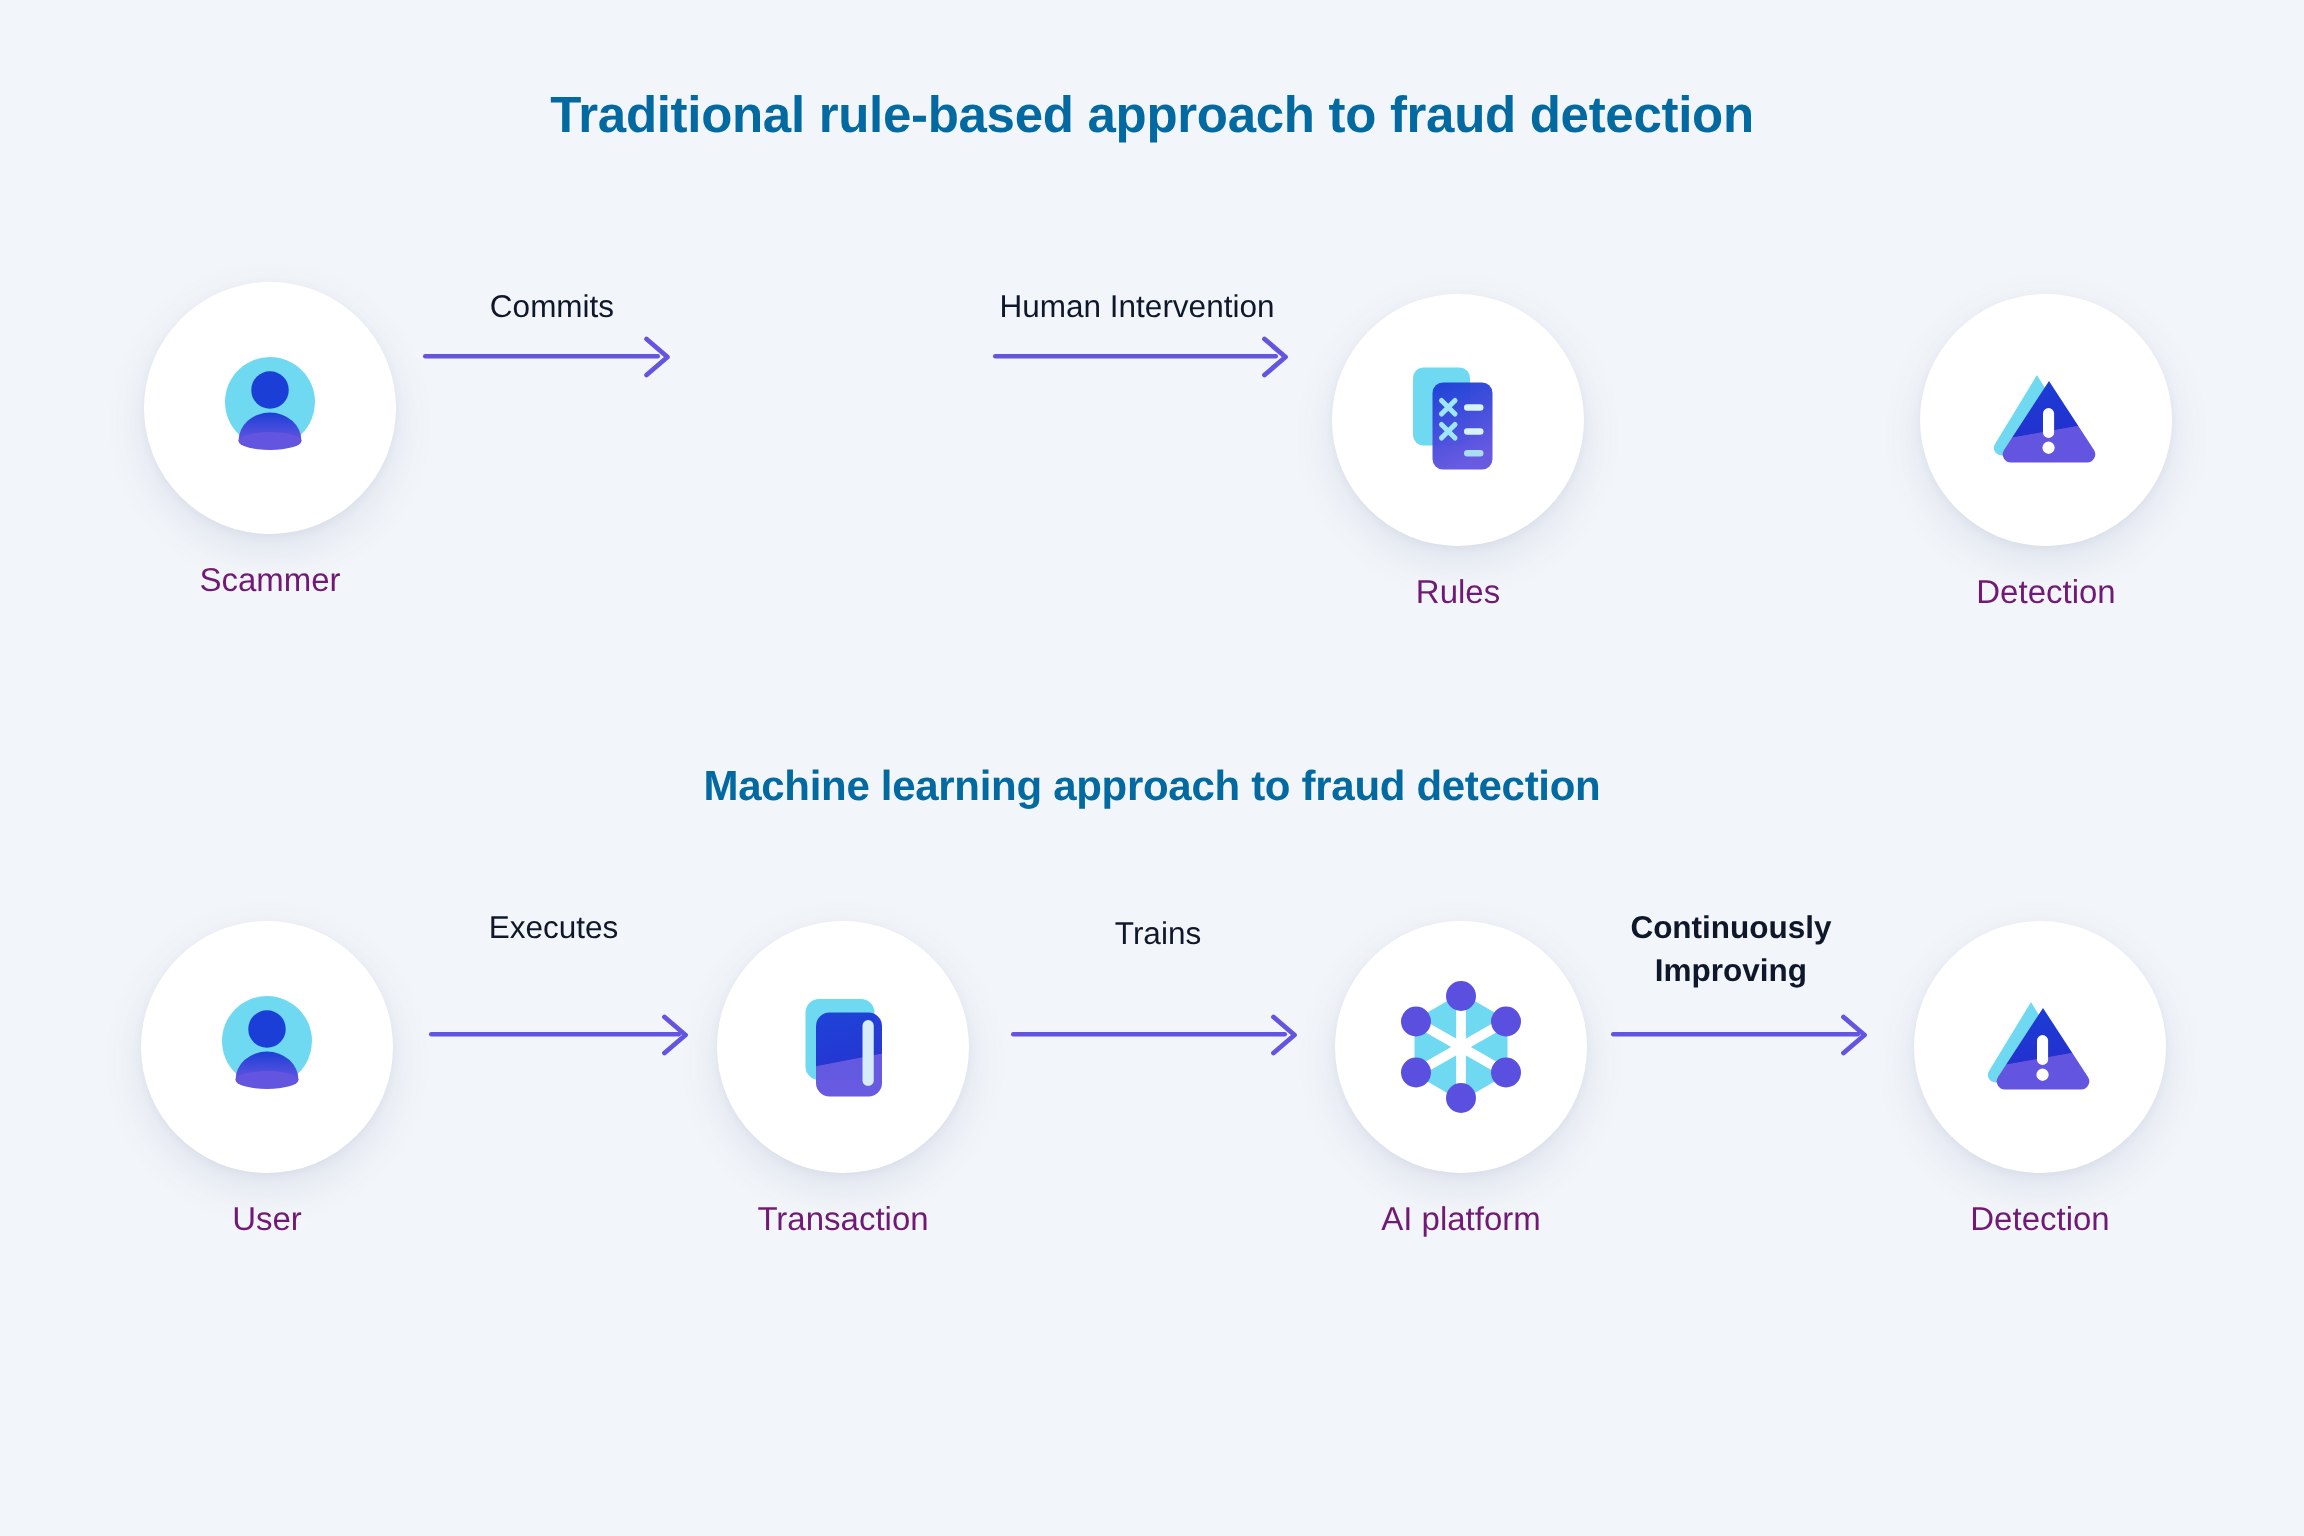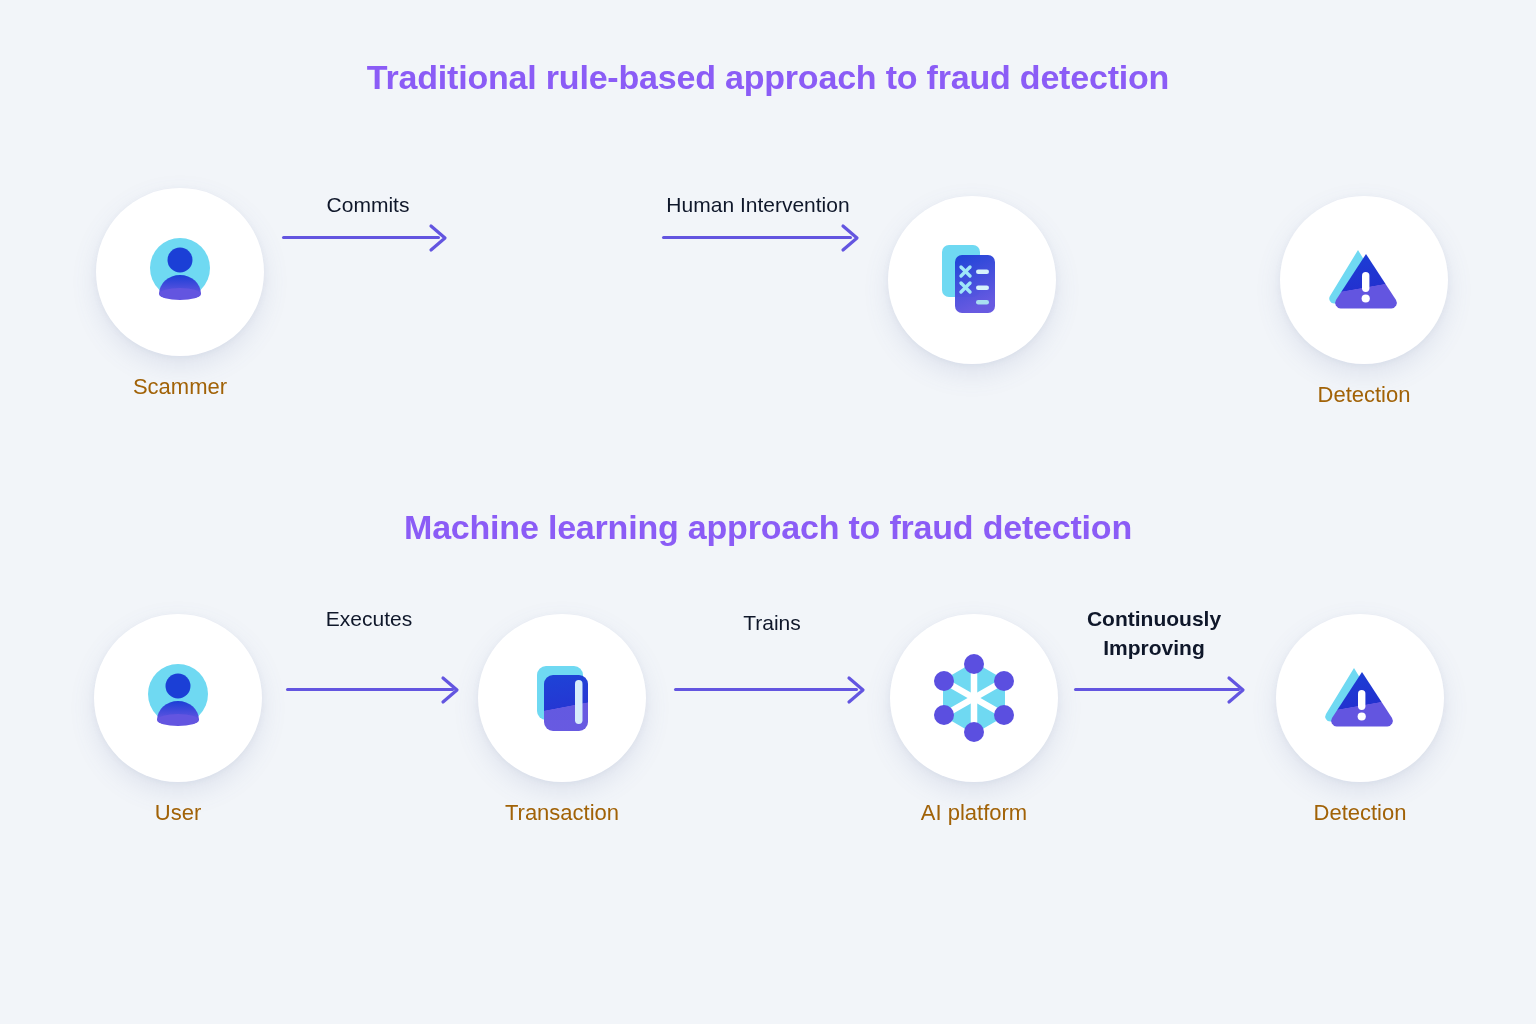--- a/index.html
+++ b/index.html
@@ -15,27 +15,27 @@
     position: relative;
   }
 
   .stage { position: absolute; inset: 0; }
 
   .section-title {
     position: absolute;
     left: 0;
     width: 1536px;
     text-align: center;
-    color: #8b5cf6;
+    color: #0369a1;
     font-weight: bold;
     letter-spacing: -0.2px;
     white-space: nowrap;
   }
   .section-title.t1 { top: 58px; font-size: 34px; }
-  .section-title.t2 { top: 508px; font-size: 34px; }
+  .section-title.t2 { top: 508px; font-size: 28px; }
 
   
   .node {
     position: absolute;
     width: 168px;
     height: 168px;
   }
   .node .disc {
     position: absolute;
     left: 0; top: 0;
@@ -54,21 +54,21 @@
     align-items: center;
     justify-content: center;
   }
   .node .glyph svg { display: block; }
   .node-label {
     position: absolute;
     top: 186px;
     left: -60px;
     width: 288px;
     text-align: center;
-    color: #a16207;
+    color: #701a75;
     font-size: 22px;
     white-space: nowrap;
   }
 
   
   .connector { position: absolute; }
   .connector .arrow-line {
     position: absolute;
     left: 0;
     top: 46px;
@@ -154,20 +154,21 @@
           <line x1="39" y1="37" x2="48" y2="46"></line>
           <line x1="48" y1="37" x2="39" y2="46"></line>
           <line x1="39" y1="53" x2="48" y2="62"></line>
           <line x1="48" y1="53" x2="39" y2="62"></line>
         </g>
         <rect x="54" y="39.5" width="13" height="4.4" rx="2.2" fill="#d7f3fb"></rect>
         <rect x="54" y="55.5" width="13" height="4.4" rx="2.2" fill="#d7f3fb"></rect>
         <rect x="54" y="70" width="13" height="4.4" rx="2.2" fill="#a8def0"></rect>
       </svg>
     </div>
+    <div class="node-label">Rules</div>
   </div>
 
 
   <div class="node" style="left:1280px; top:196px;">
     <div class="disc"></div>
     <div class="glyph">
       <svg width="104" height="104" viewBox="0 0 104 104">
         <defs>
           <linearGradient id="triGrad1" x1="0" y1="0" x2="0.2" y2="1">
             <stop offset="0%" stop-color="#1b3fd6"></stop>

